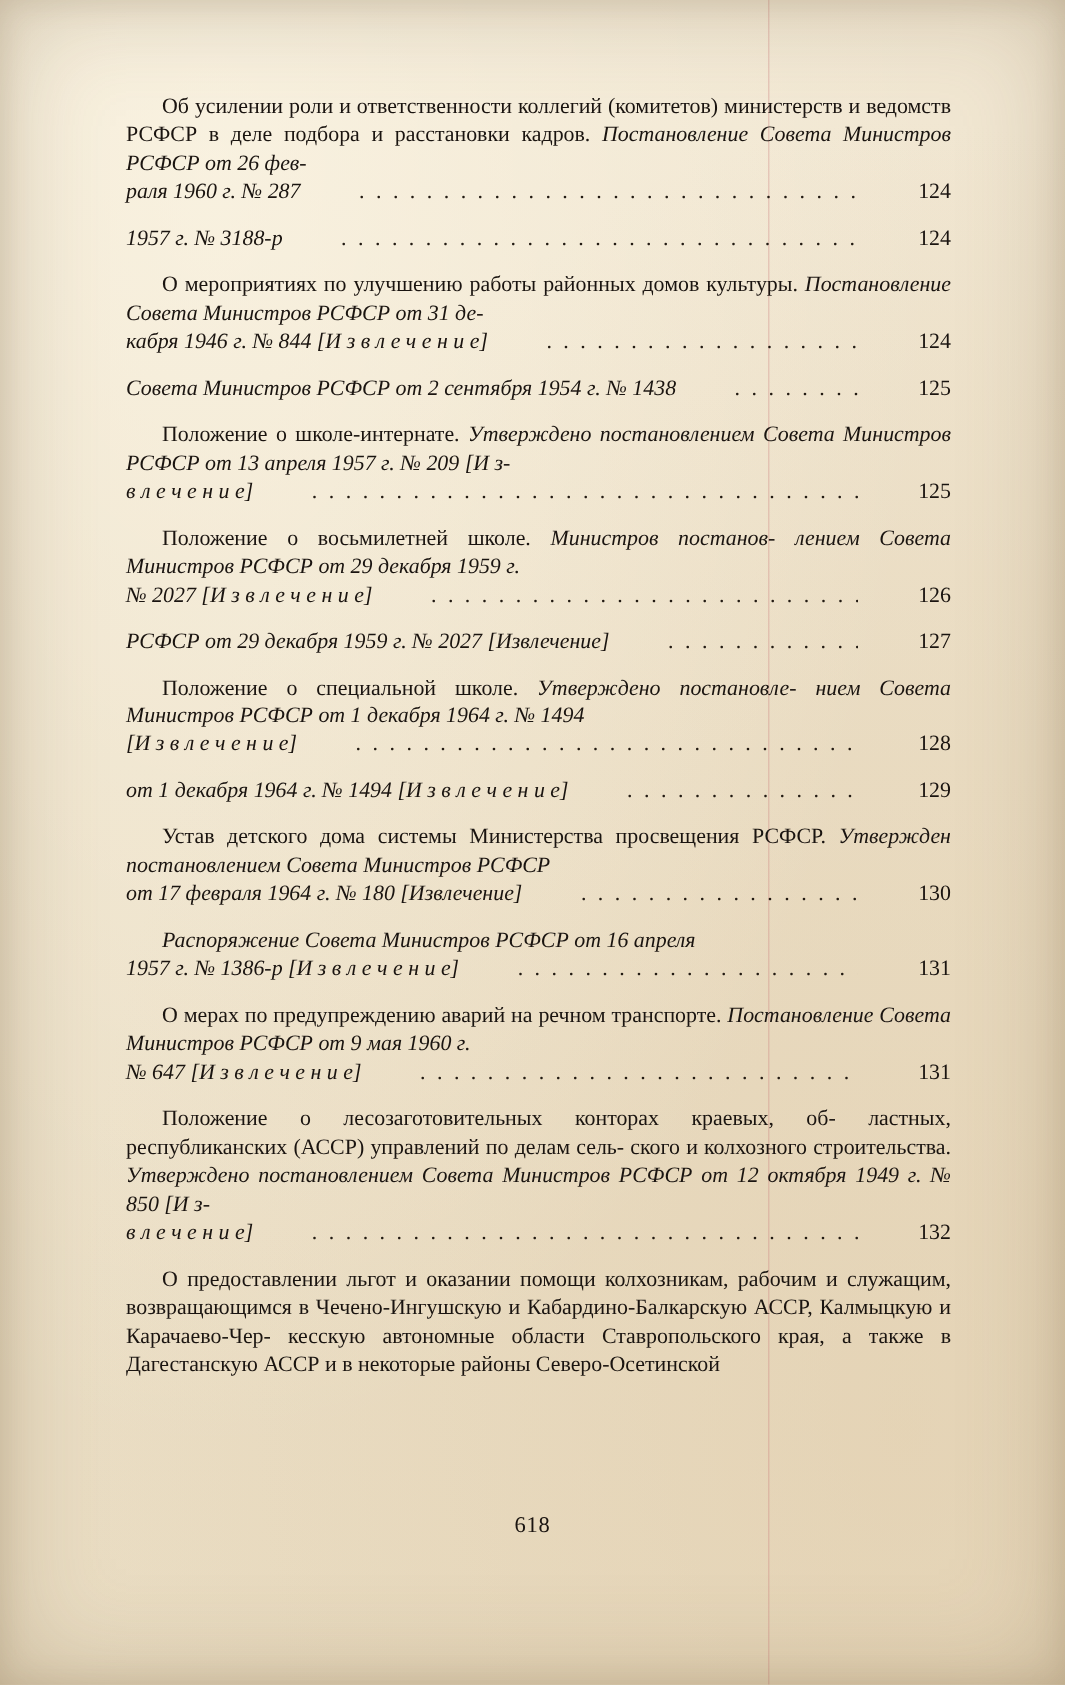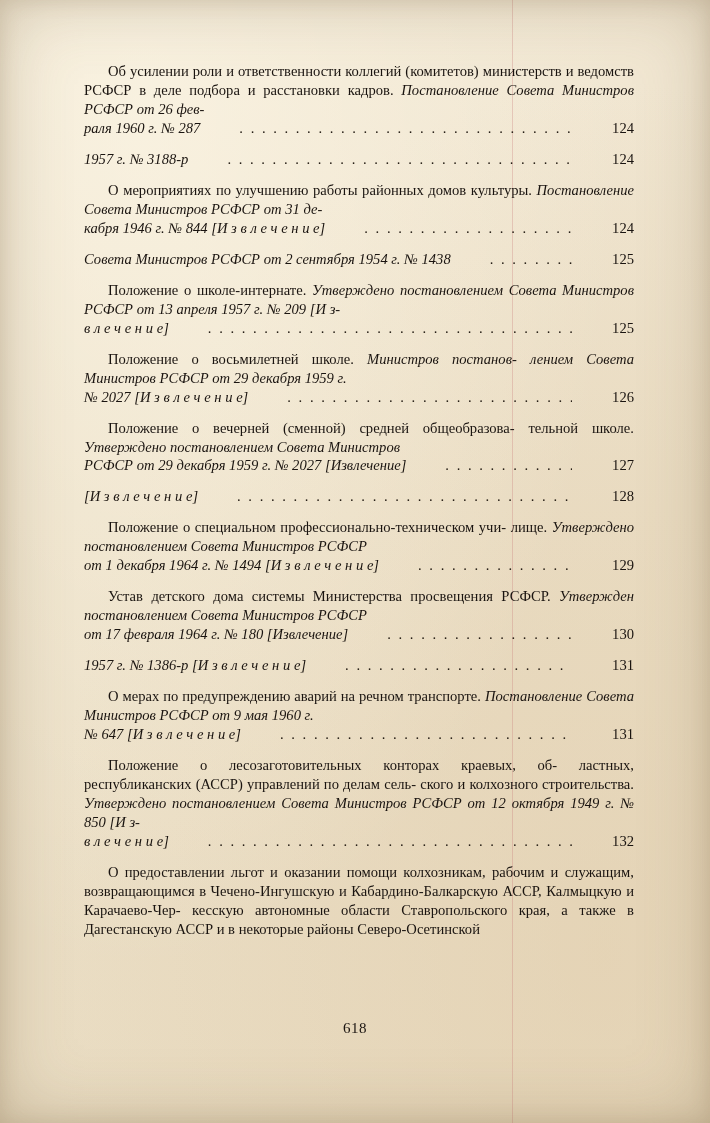--- a/index.html
+++ b/index.html
@@ -86,21 +86,21 @@
   .tail-row .num {
     flex: 0 0 auto;
     min-width: 26px;
     text-align: right;
     font-style: normal;
   }
   .folio {
     position: absolute;
     left: 0;
     right: 0;
-    bottom: 86px;
+    bottom: 97px;
     text-align: center;
     font-size: 15px;
     letter-spacing: 0.5px;
   }
   .last-para {
     margin-top: 2px;
   }
 </style>
 </head>
 <body>
@@ -150,51 +150,51 @@
       </div>
       <div class="entry">
         <div class="text"><span>Положение о восьмилетней школе. </span><span class="it">Министров постанов-</span> <span class="it">лением Совета Министров РСФСР от 29 декабря 1959 г.</span></div>
         <div class="tail-row">
           <span class="lhs it">№ 2027 [И з в л е ч е н и е]</span>
           <span class="fill"> . . . . . . . . . . . . . . . . . . . . . . . . . . . . . . . . . . . . . . . . . . . . . . . . . . . . . . . . . . . . </span>
           <span class="num">126</span>
         </div>
       </div>
       <div class="entry">
-        <div class="text"><span>Положение о вечерней (сменной) средней общеобразова-</span> <span>тельной школе. </span><span class="it">Утверждено постановлением Совета Министров</span></div>
         <div class="tail-row">
           <span class="lhs it">РСФСР от 29 декабря 1959 г. № 2027 [Извлечение]</span>
           <span class="fill"> . . . . . . . . . . . . . . . . . . . . . . . . . . . . . . . . . . . . . . . . . . . . . . . . . . . . . . . . . . . . </span>
           <span class="num">127</span>
         </div>
       </div>
       <div class="entry">
+        <div class="text"><span>Положение о специальной школе. </span><span class="it">Утверждено постановле-</span> <span class="it">нием Совета Министров РСФСР от 1 декабря 1964 г. № 1494</span></div>
         <div class="tail-row">
           <span class="lhs it">[И з в л е ч е н и е]</span>
           <span class="fill"> . . . . . . . . . . . . . . . . . . . . . . . . . . . . . . . . . . . . . . . . . . . . . . . . . . . . . . . . . . . . </span>
           <span class="num">128</span>
         </div>
       </div>
       <div class="entry">
-        <div class="text"><span>Положение о специальном профессионально-техническом учи-</span> <span>лище. </span><span class="it">Утверждено постановлением Совета Министров РСФСР</span></div>
         <div class="tail-row">
           <span class="lhs it">от 1 декабря 1964 г. № 1494 [И з в л е ч е н и е]</span>
           <span class="fill"> . . . . . . . . . . . . . . . . . . . . . . . . . . . . . . . . . . . . . . . . . . . . . . . . . . . . . . . . . . . . </span>
           <span class="num">129</span>
         </div>
       </div>
       <div class="entry">
         <div class="text"><span>Устав детского дома системы Министерства просвещения</span> <span>РСФСР. </span><span class="it">Утвержден постановлением Совета Министров РСФСР</span></div>
         <div class="tail-row">
           <span class="lhs it">от 17 февраля 1964 г. № 180 [Извлечение]</span>
           <span class="fill"> . . . . . . . . . . . . . . . . . . . . . . . . . . . . . . . . . . . . . . . . . . . . . . . . . . . . . . . . . . . . </span>
           <span class="num">130</span>
         </div>
       </div>
       <div class="entry">
+        <div class="text"><span class="it">Распоряжение Совета Министров РСФСР от 16 апреля</span></div>
         <div class="tail-row">
           <span class="lhs it">1957 г. № 1386-р [И з в л е ч е н и е]</span>
           <span class="fill"> . . . . . . . . . . . . . . . . . . . . . . . . . . . . . . . . . . . . . . . . . . . . . . . . . . . . . . . . . . . . </span>
           <span class="num">131</span>
         </div>
       </div>
       <div class="entry">
         <div class="text"><span>О мерах по предупреждению аварий на речном транспорте.</span> <span class="it">Постановление Совета Министров РСФСР от 9 мая 1960 г.</span></div>
         <div class="tail-row">
           <span class="lhs it">№ 647 [И з в л е ч е н и е]</span>

